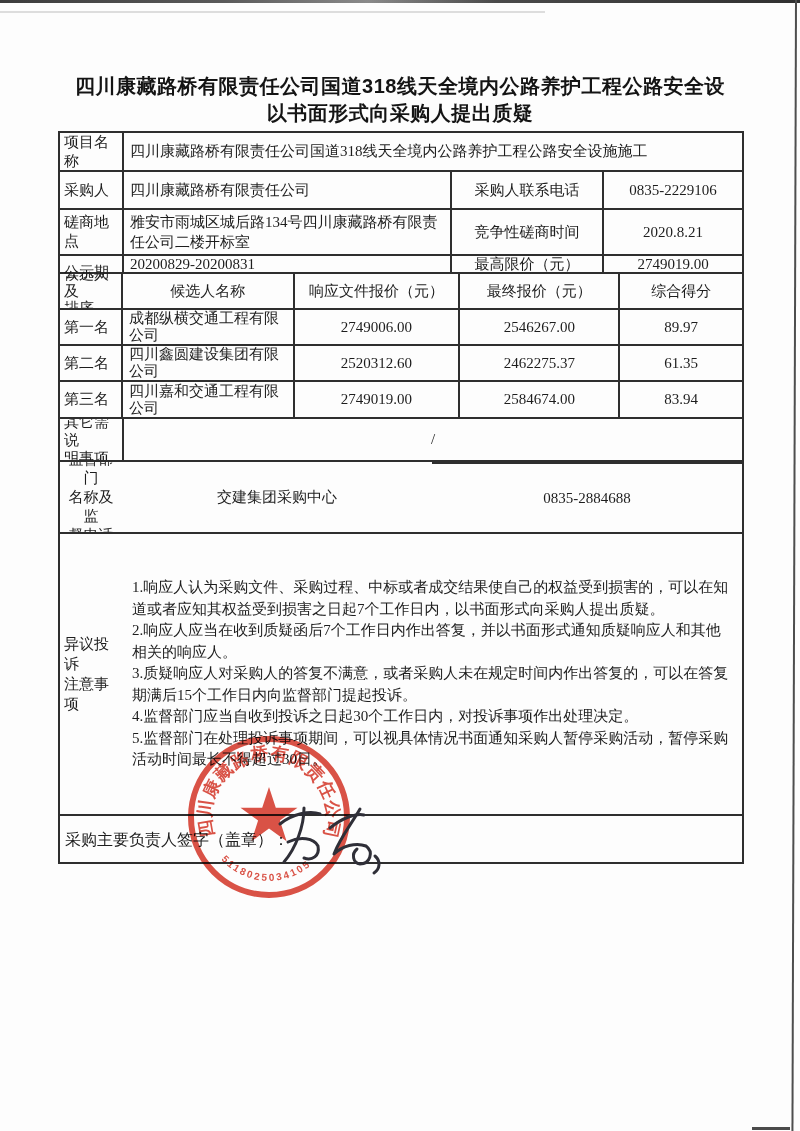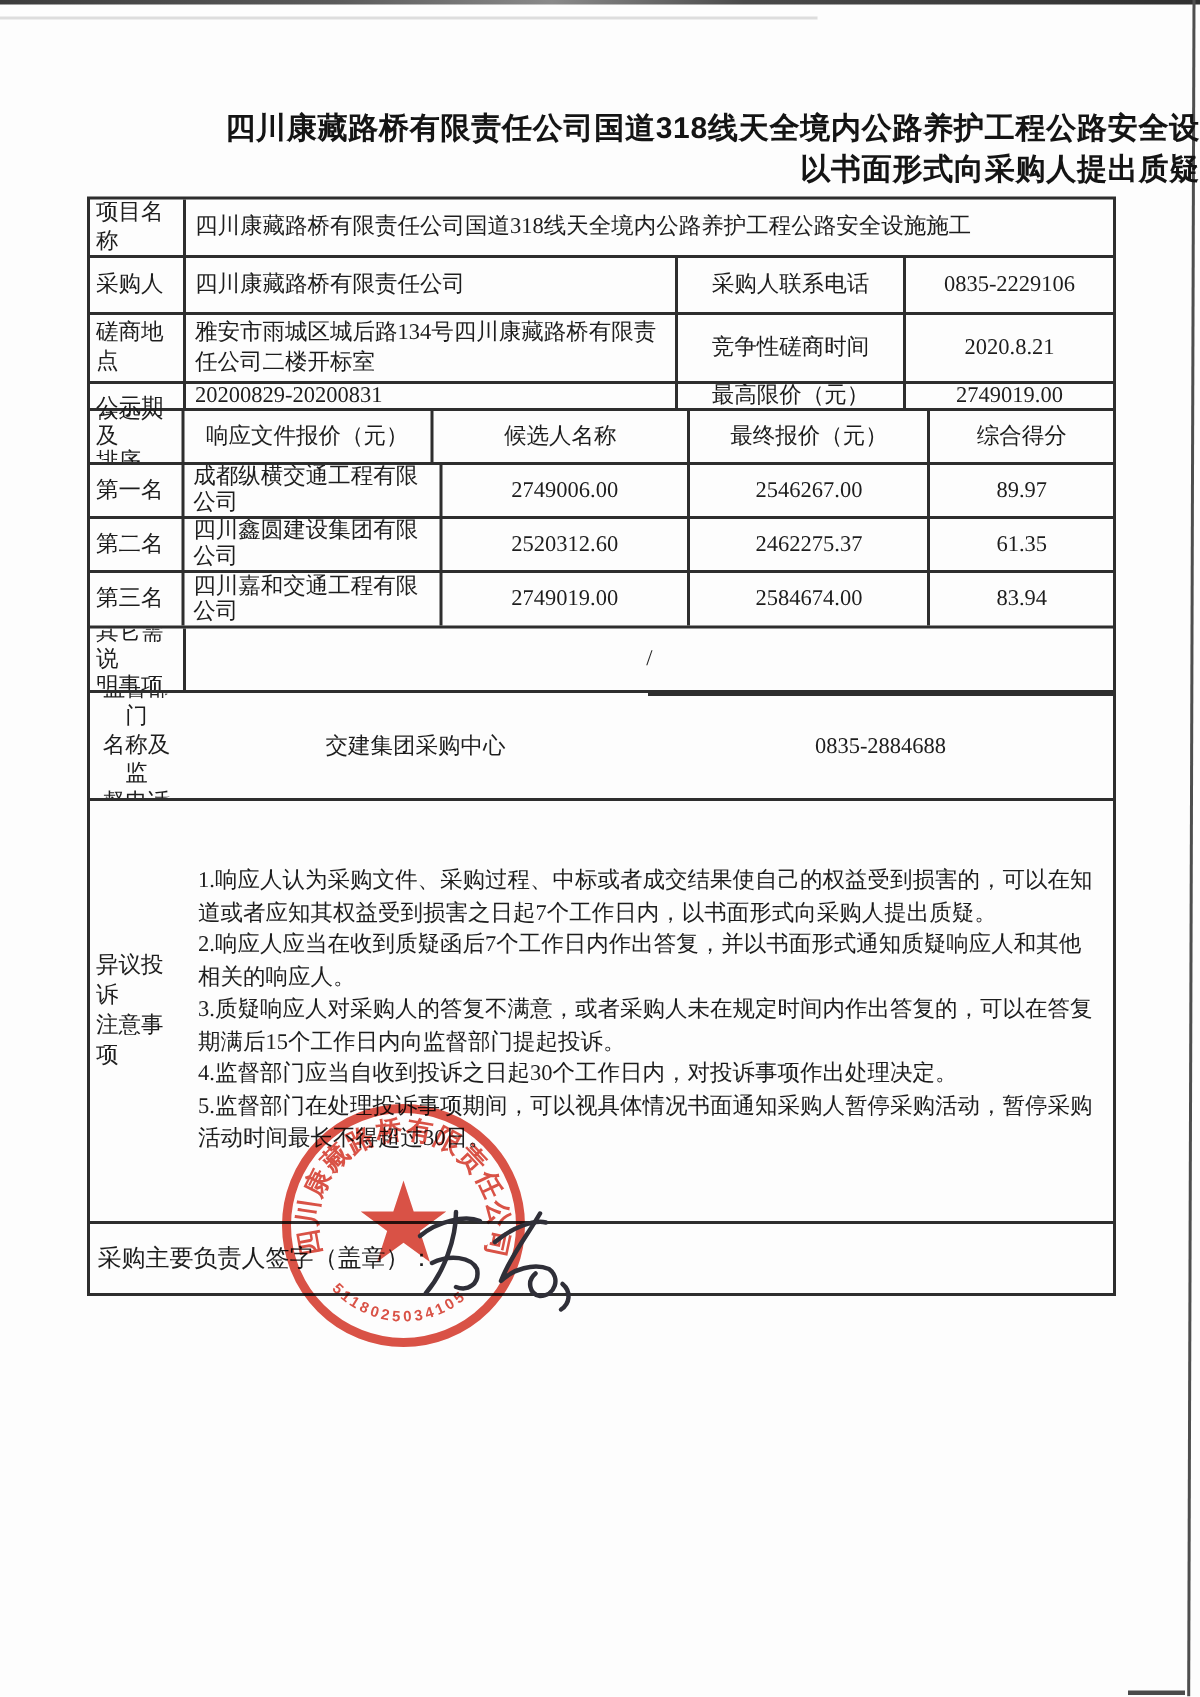--- a/index.html
+++ b/index.html
@@ -11,21 +11,21 @@
   }
   
   .scan-top{position:absolute;left:0;top:0;width:800px;height:3px;
     background:linear-gradient(90deg,#3c3c3c 0%,#5a5a5a 28%,#8a8a8a 46%,#4a4a4a 62%,#303030 100%);}
   .scan-faint{position:absolute;left:0;top:11px;width:545px;height:2px;background:#cdcdcd;opacity:.65;}
   .scan-right{position:absolute;left:795px;top:0;width:2px;height:1131px;background:#4e4e4e;
     transform:rotate(0.18deg);transform-origin:top center;}
   .scan-bottom{position:absolute;left:752px;top:1127px;width:38px;height:3px;background:#4b4b4b;}
 
   .doc-title{
-    position:absolute;left:0;top:73px;width:800px;text-align:right;
+    position:absolute;left:0;top:73px;width:800px;text-align:center;
     font-family:"Liberation Sans","DejaVu Sans",sans-serif;
     font-weight:bold;font-size:20px;line-height:27px;color:#141414;letter-spacing:.5px;
   }
 
   .tbl{
     position:absolute;left:58px;top:131px;width:686px;
     border:2px solid #2e2e2e;font-size:15px;box-sizing:border-box;background:transparent;
   }
   .row{display:flex;box-sizing:border-box;}
   .row + .row{border-top:2px solid #2e2e2e;}
@@ -99,22 +99,22 @@
   <div class="row" style="height:18px">
     <div class="cell w-label" style="line-height:15px">公示期</div>
     <div class="cell grow" style="line-height:15px">20200829-20200831</div>
     <div class="cell w-l2 center" style="line-height:15px">最高限价（元）</div>
     <div class="cell w-v2 center" style="line-height:15px">2749019.00</div>
   </div>
 
   <div class="row" style="height:36px">
     <div class="cell w-label pre" style="line-height:17px">候选人及
 排序</div>
+    <div class="cell w-name center">候选人名称</div>
     <div class="cell w-bid center">响应文件报价（元）</div>
-    <div class="cell w-name center">候选人名称</div>
     <div class="cell w-final center">最终报价（元）</div>
     <div class="cell w-score center">综合得分</div>
   </div>
 
   <div class="row" style="height:36px">
     <div class="cell w-label">第一名</div>
     <div class="cell w-name" style="line-height:17px">成都纵横交通工程有限公司</div>
     <div class="cell w-bid center">2749006.00</div>
     <div class="cell w-final center">2546267.00</div>
     <div class="cell w-score center">89.97</div>

